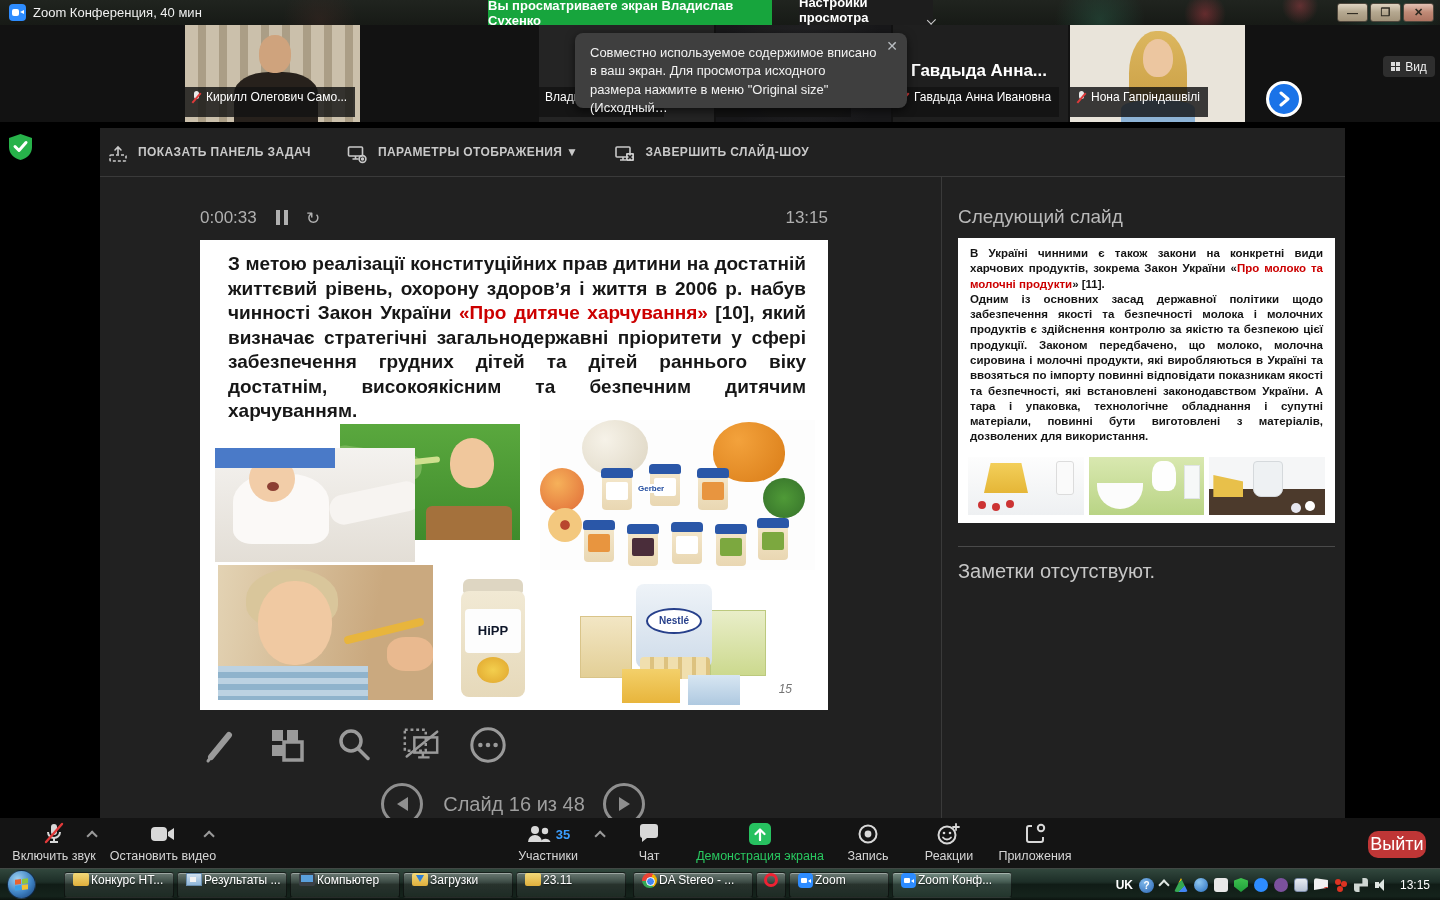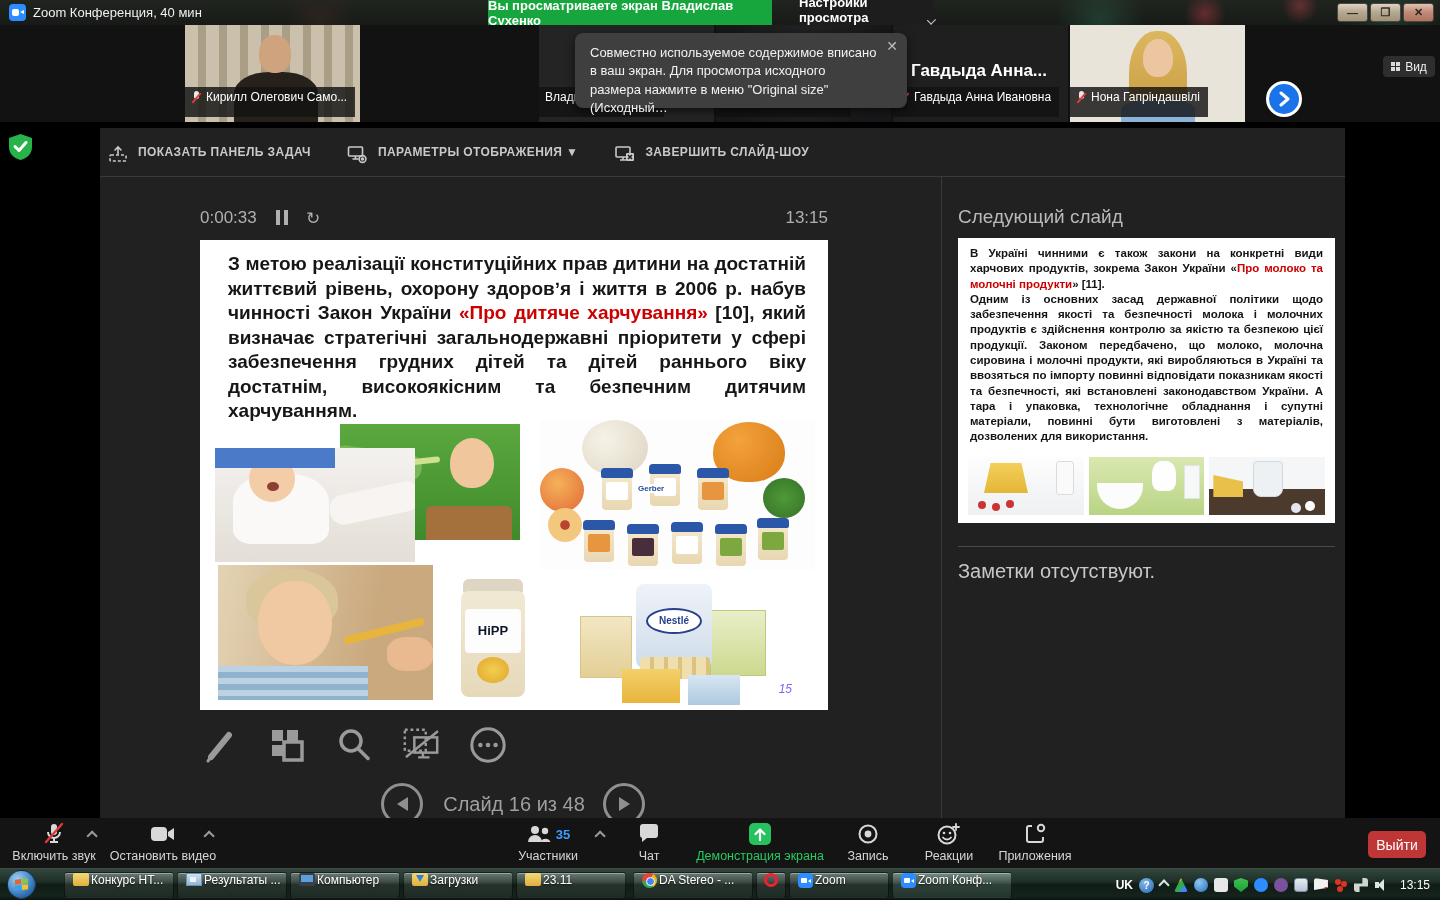--- a/index.html
+++ b/index.html
@@ -74,21 +74,21 @@
 
   .timer-row { position:absolute; left:100px; top:80px; width:628px; height:24px; color:#b0b0b0; font-size:17px; }
   .timer-txt { position:absolute; left:0; top:0; }
   .pause-ico { position:absolute; left:76px; top:2px; width:12px; height:15px; border-left:4px solid #b0b0b0; border-right:4px solid #b0b0b0; }
   .restart-ico { position:absolute; left:106px; top:0; font-size:17px; color:#b0b0b0; }
   .clock-txt { position:absolute; right:0; top:0; }
 
   .slide { position:absolute; left:100px; top:112px; width:628px; height:470px; background:#fff; }
   .slide-text { position:absolute; left:28px; right:22px; top:12px; font-size:19px; font-weight:bold; line-height:1.29; color:#161616; text-align:justify; }
   .red { color:#cc0000; }
-  .page-num { position:absolute; right:36px; bottom:14px; font-size:12px; color:#8b5cf6;font-style:italic; }
+  .page-num { position:absolute; right:36px; bottom:14px; font-size:12px; color:#737373;font-style:italic; }
 
   
   .ph { position:absolute; overflow:hidden; }
   .ph-green { left:140px; top:184px; width:180px; height:116px; background:linear-gradient(#5aa83e,#3f8b2c); z-index:1; }
   .ph-green .arm { position:absolute; left:-8px; top:26px; width:90px; height:26px; background:#78b65a; border-radius:12px; transform:rotate(8deg); }
   .ph-green .hand { position:absolute; left:44px; top:30px; width:26px; height:18px; background:#e9c39b; border-radius:50%; }
   .ph-green .spoon { position:absolute; left:66px; top:34px; width:34px; height:6px; background:#cfe08e; border-radius:3px; transform:rotate(-6deg); }
   .ph-green .head { position:absolute; right:26px; top:14px; width:44px; height:50px; background:#f0c79c; border-radius:50% 50% 46% 46%; }
   .ph-green .chair { position:absolute; right:8px; bottom:0; width:86px; height:34px; background:#a4713c; border-radius:6px 6px 0 0; }
   .ph-tray { left:15px; top:208px; width:200px; height:114px; background:linear-gradient(#f4f2ef,#e3ded6); z-index:2; }
@@ -167,21 +167,21 @@
 
   
   .bottombar { position:absolute; left:0; top:818px; width:1440px; height:50px; background:#141414; z-index:60; }
   .ctrl { position:absolute; top:4px; display:flex; flex-direction:column; align-items:center; }
   .ctrl .lab { margin-top:3px; font-size:12.5px; color:#d6d6d6; white-space:nowrap; }
   .ctrl .lab.green { color:#29c860; }
   .ico-area { height:24px; display:flex; align-items:center; gap:4px; }
   .chev-up { width:8px; height:8px; border-top:2px solid #9a9a9a; border-right:2px solid #9a9a9a; transform:rotate(-45deg) translateY(3px); }
   .count { color:#3b9eff; font-size:13px; font-weight:bold; }
   .share-ico { width:22px; height:22px; background:#27c160; border-radius:5px; display:flex; align-items:center; justify-content:center; }
-  .leave-btn { position:absolute; left:1368px; top:13px; width:58px; height:27px; background:#bf3636; color:#fff; font-size:14px; border-radius:5px; display:flex; align-items:center; justify-content:center; }
+  .leave-btn { position:absolute; left:1368px; top:13px; width:58px; height:27px; background:#bf3636; color:#fff; font-size:18px; border-radius:10px; display:flex; align-items:center; justify-content:center; }
 
   
   .taskbar { position:absolute; left:0; top:868px; width:1440px; height:32px;
     background:linear-gradient(180deg,#31473d 0%,#1d2e27 42%,#101c16 50%,#15231c 88%,#0b130f 100%); border-top:1px solid rgba(255,255,255,.22); z-index:70; }
   .orb { position:absolute; left:7px; top:1px; width:29px; height:29px; border-radius:50%; background:radial-gradient(circle at 35% 30%, #9ed1f2, #3e82c4 55%, #143a6e); border:1px solid rgba(0,0,0,.6); display:flex; align-items:center; justify-content:center; }
   .flag { display:grid; grid-template-columns:6px 6px; grid-template-rows:5px 5px; gap:1px; transform:skewY(-6deg); }
   .flag i:nth-child(1){background:#e8622f;} .flag i:nth-child(2){background:#8cc63e;}
   .flag i:nth-child(3){background:#3aa0e8;} .flag i:nth-child(4){background:#f2c230;}
   .task-btn { position:absolute; top:3px; height:26px; border:1px solid rgba(0,0,0,.55); border-radius:3px;
     background:linear-gradient(rgba(255,255,255,.30),rgba(255,255,255,.10) 48%,rgba(255,255,255,.04)); box-shadow:inset 0 1px rgba(255,255,255,.35);

